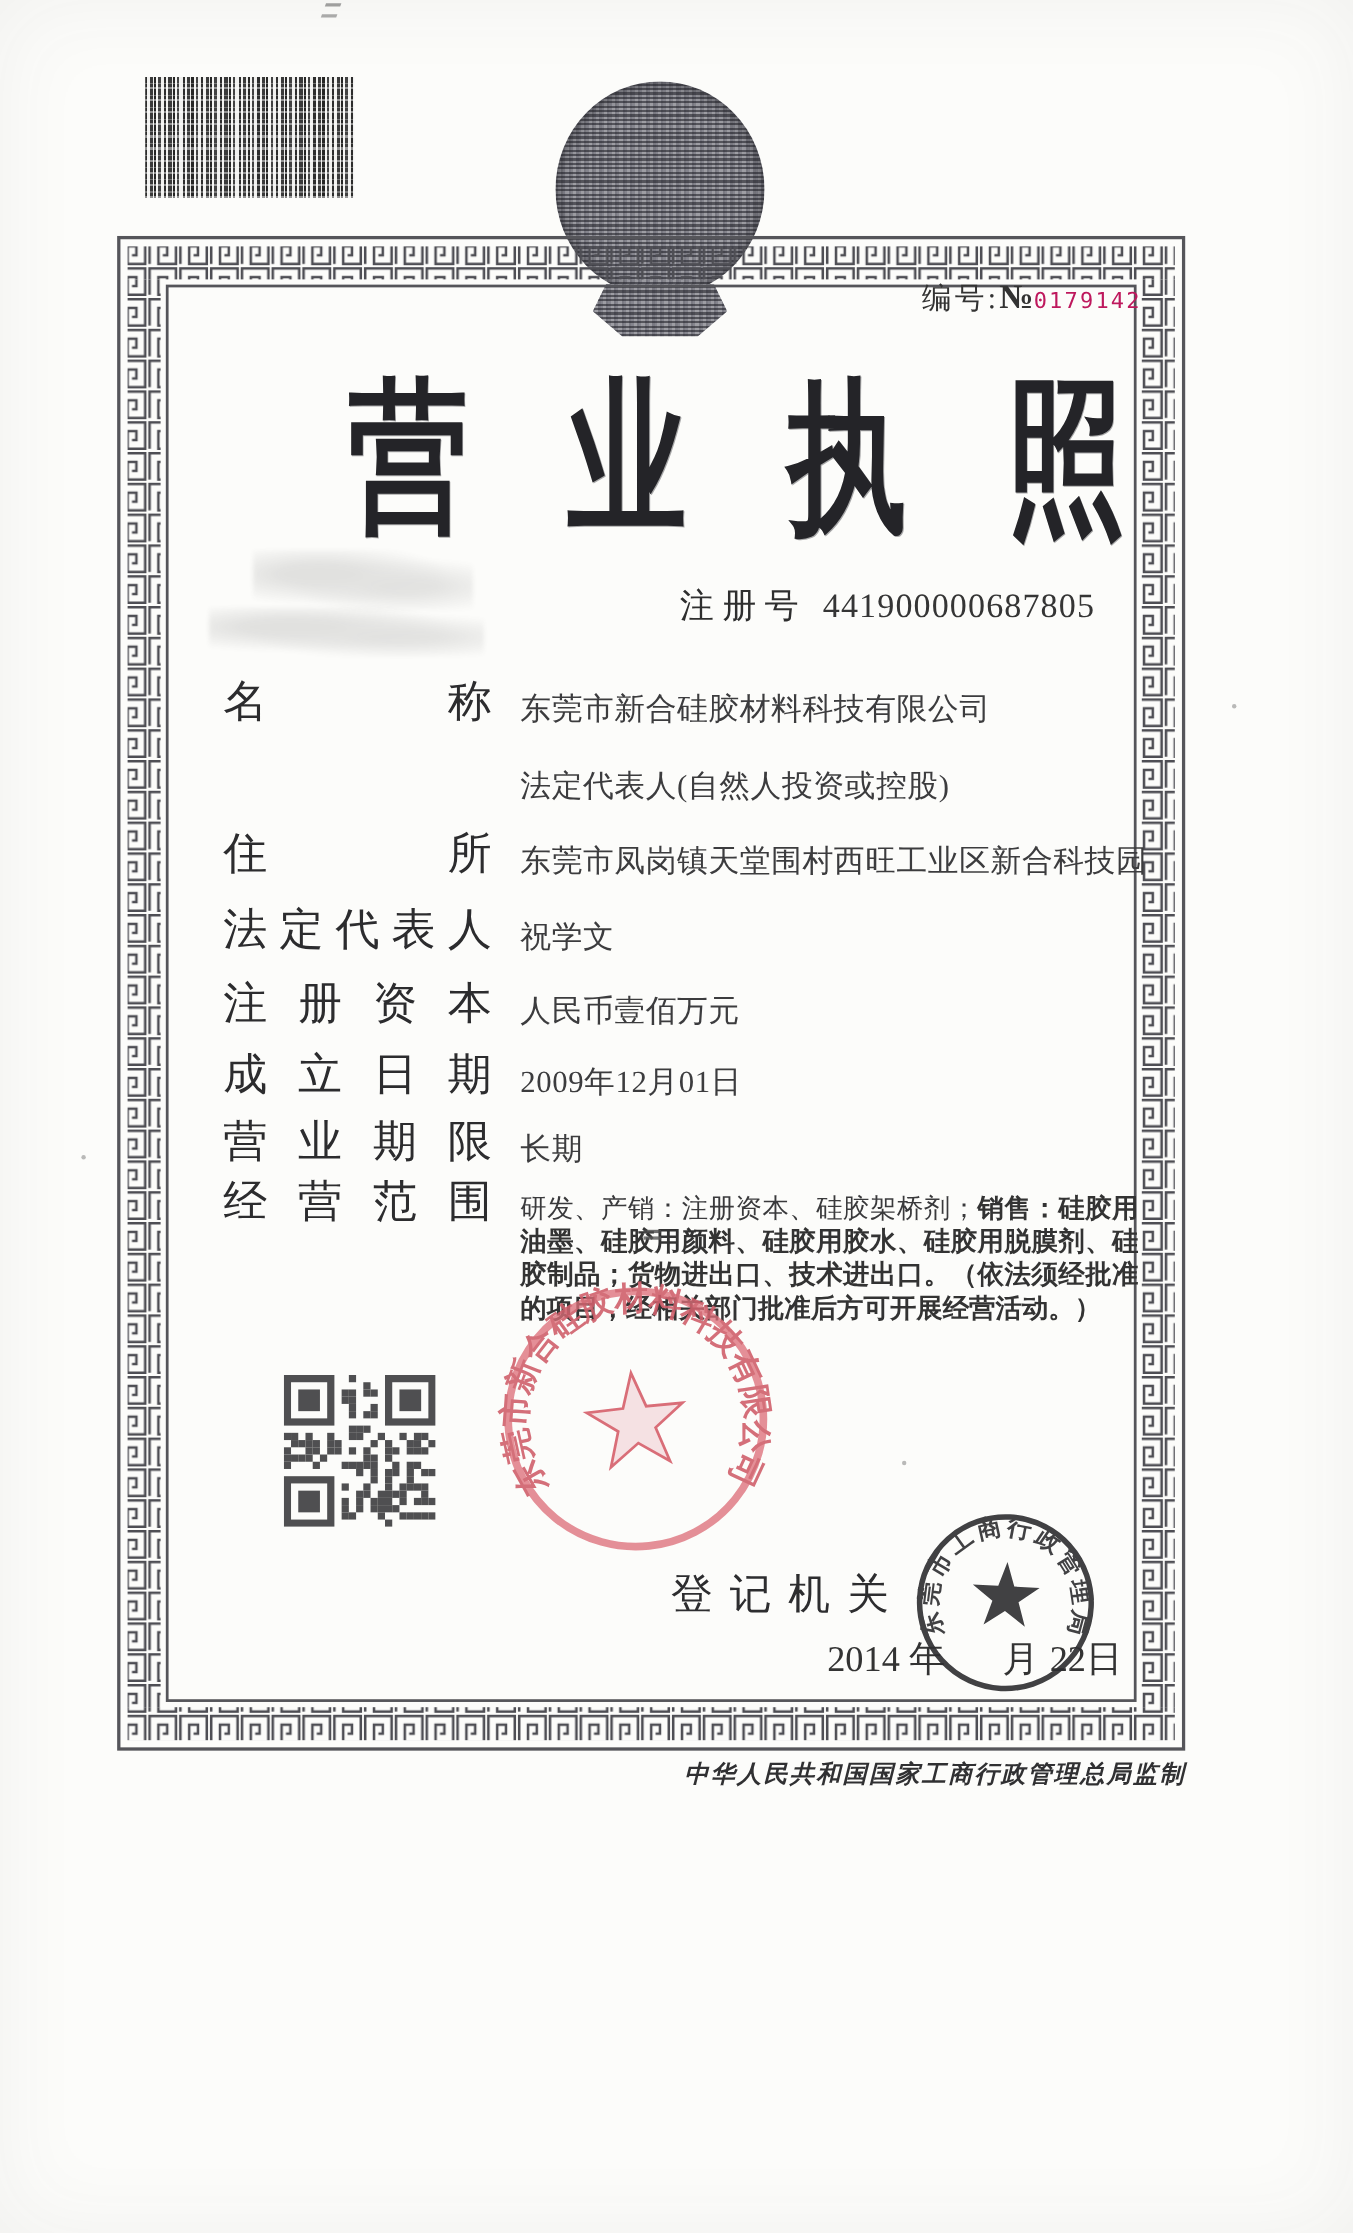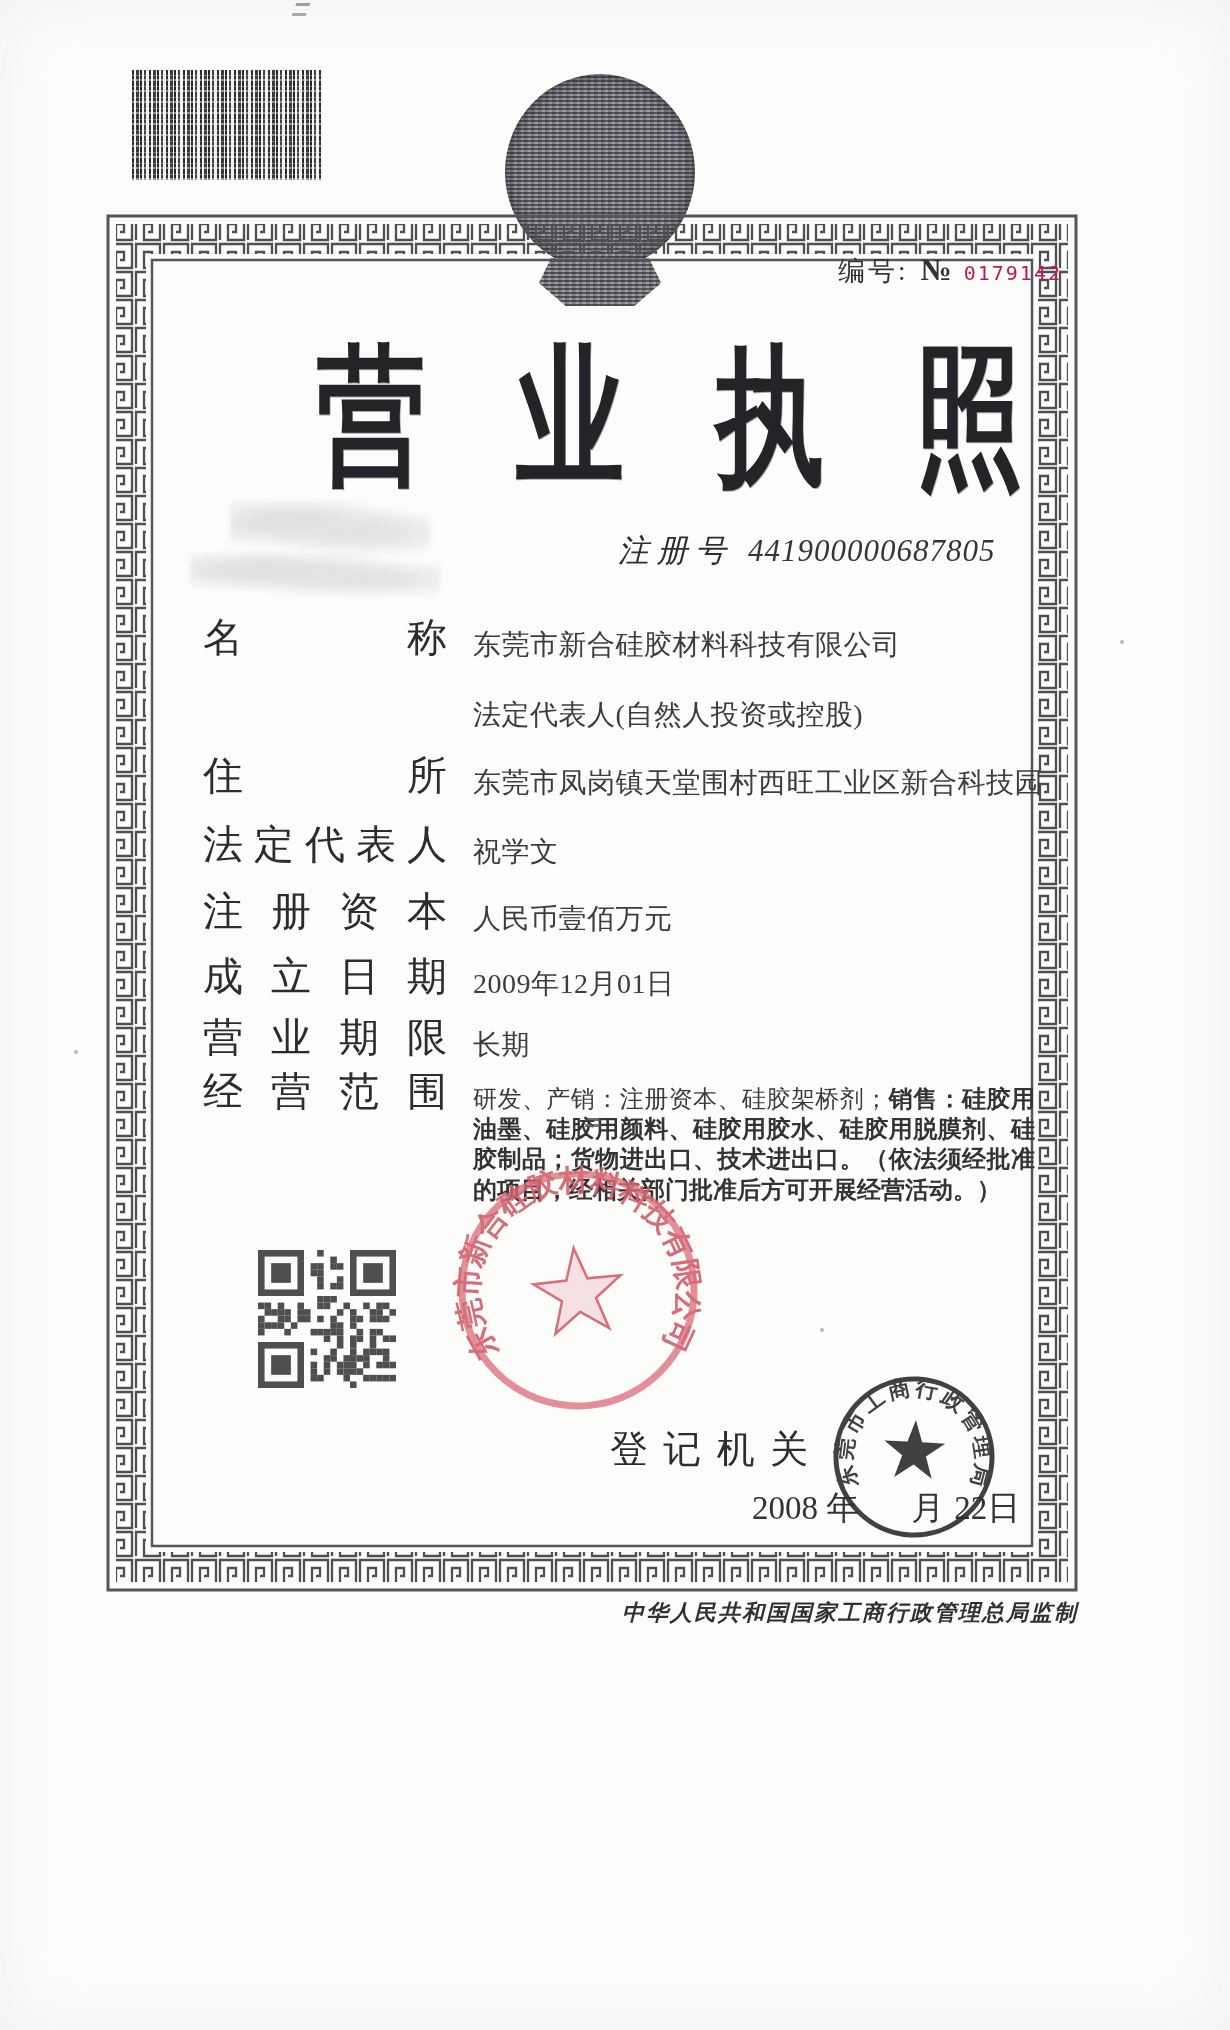--- a/index.html
+++ b/index.html
@@ -24,32 +24,32 @@
   .emblem-base{width:122px;height:48px;margin:-12px auto 0;
     clip-path:polygon(10% 0,90% 0,100% 52%,78% 100%,22% 100%,0 52%);
     background:
       repeating-linear-gradient(0deg, rgba(52,52,60,.8) 0 2px, rgba(148,148,156,.55) 2px 4px),
       repeating-linear-gradient(90deg,#60606a 0 2px,#9a9aa0 2px 5px,#474750 5px 7px);}
 
   
   .frame{position:absolute;left:106px;top:214px;width:972px;height:1378px;}
 
   
-  .serial{position:absolute;left:838px;top:252px;display:flex;align-items:baseline;gap:12px;color:#333;}
+  .serial{position:absolute;left:838px;top:252px;display:flex;align-items:baseline;color:#333;}
   .serial .s-label{font-size:27px;letter-spacing:3px;}
   .serial .s-sign{font-size:31px;font-weight:700;}
   .serial .s-num{font-size:20px;font-family:"DejaVu Sans Mono",monospace;letter-spacing:2px;color:#be185d;}
 
   
   .title{position:absolute;left:296px;top:342px;width:748px;display:flex;justify-content:space-between;}
   .title span{display:inline-block;font-size:150px;line-height:1;font-weight:900;color:#242428;
     transform:scaleX(.72);text-shadow:1px 1px 0 rgba(40,40,45,.4);}
 
   
-  .regrow{position:absolute;left:618px;top:530px;display:flex;align-items:baseline;font-style:italic;}
+  .regrow{position:absolute;left:618px;top:530px;display:flex;align-items:baseline;}
   .reg-label{width:108px;font-size:31px;text-align:justify;text-align-last:justify;color:#2e2e2e;}
   .reg-value{margin-left:22px;font-size:31px;letter-spacing:1px;color:#353535;}
 
   
   .flabel{position:absolute;left:203px;width:244px;font-size:40px;line-height:1.1;color:#2c2c2e;
     text-align:justify;text-align-last:justify;font-weight:500;}
   .fvalue{position:absolute;left:473px;font-size:28px;color:#3c3c3e;letter-spacing:.5px;white-space:nowrap;}
   .scope-value{position:absolute;left:473px;top:1084px;width:562px;font-size:24px;line-height:1.26;
     color:#3a3a3c;white-space:normal;text-align:justify;}
   .scope-value .bold{font-weight:700;color:#333;}
@@ -291,21 +291,21 @@
     </defs>
     <circle cx="127" cy="127" r="116" fill="none" stroke="#dd6e79" stroke-width="7" opacity=".85"></circle>
     <polygon data-name="seal-star-icon" points="127,85 137.6,116.4 170.7,116.8 144.1,136.6 154,168.2 127,149 100,168.2 109.9,136.6 83.3,116.8 116.4,116.4" fill="rgba(228,148,158,.28)" stroke="#d65f6b" stroke-width="2.5"></polygon>
     <text font-size="30" fill="#d0606c" font-weight="600" font-family="Liberation Serif, serif">
       <textPath href="#rs-arc" textLength="438" lengthAdjust="spacing" data-name="company-seal-text">东莞市新合硅胶材料科技有限公司</textPath>
     </text>
   </svg>
 
   <div class="registrar-label" data-name="registrar-label">登记机关</div>
   <div class="dateline" data-name="registration-date">
-    <span class="d-year" data-name="date-year">2008 年</span>
+    <span class="d-year" data-name="date-year">2014 年</span>
     <span class="d-month" data-name="date-month">月</span>
     <span class="d-day" data-name="date-day">22日</span>
   </div>
 
   <svg class="black-seal" data-name="registrar-seal" viewBox="0 0 166 166">
     <defs>
       <path id="bs-arc" d="M 29 114 A 62 62 0 1 1 137 114" fill="none"></path>
     </defs>
     <circle cx="83" cy="83" r="78" fill="none" stroke="#2d2d30" stroke-width="5"></circle>
     <polygon data-name="seal-star-icon" points="83,46 90.3,67.9 113.4,68.1 94.9,81.9 101.8,103.9 83,90.5 64.2,103.9 71.1,81.9 52.6,68.1 75.7,67.9" fill="#2d2d30"></polygon>

